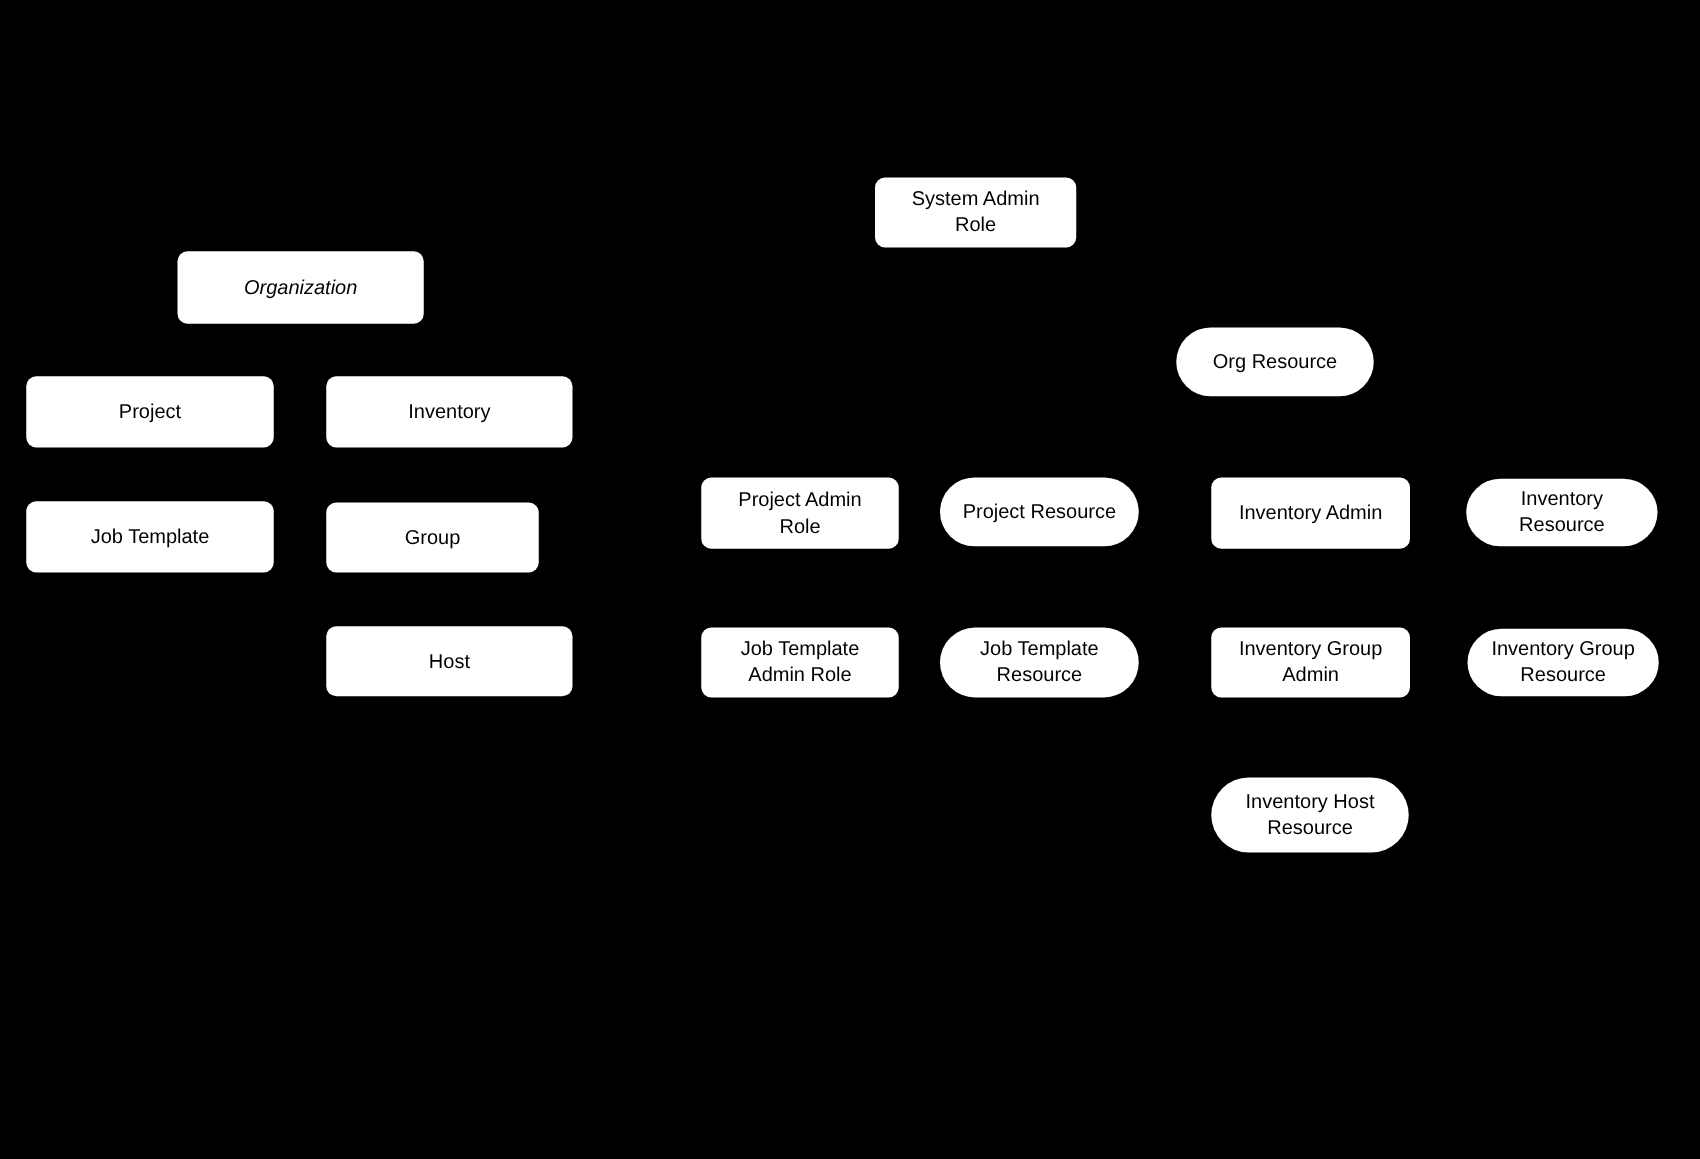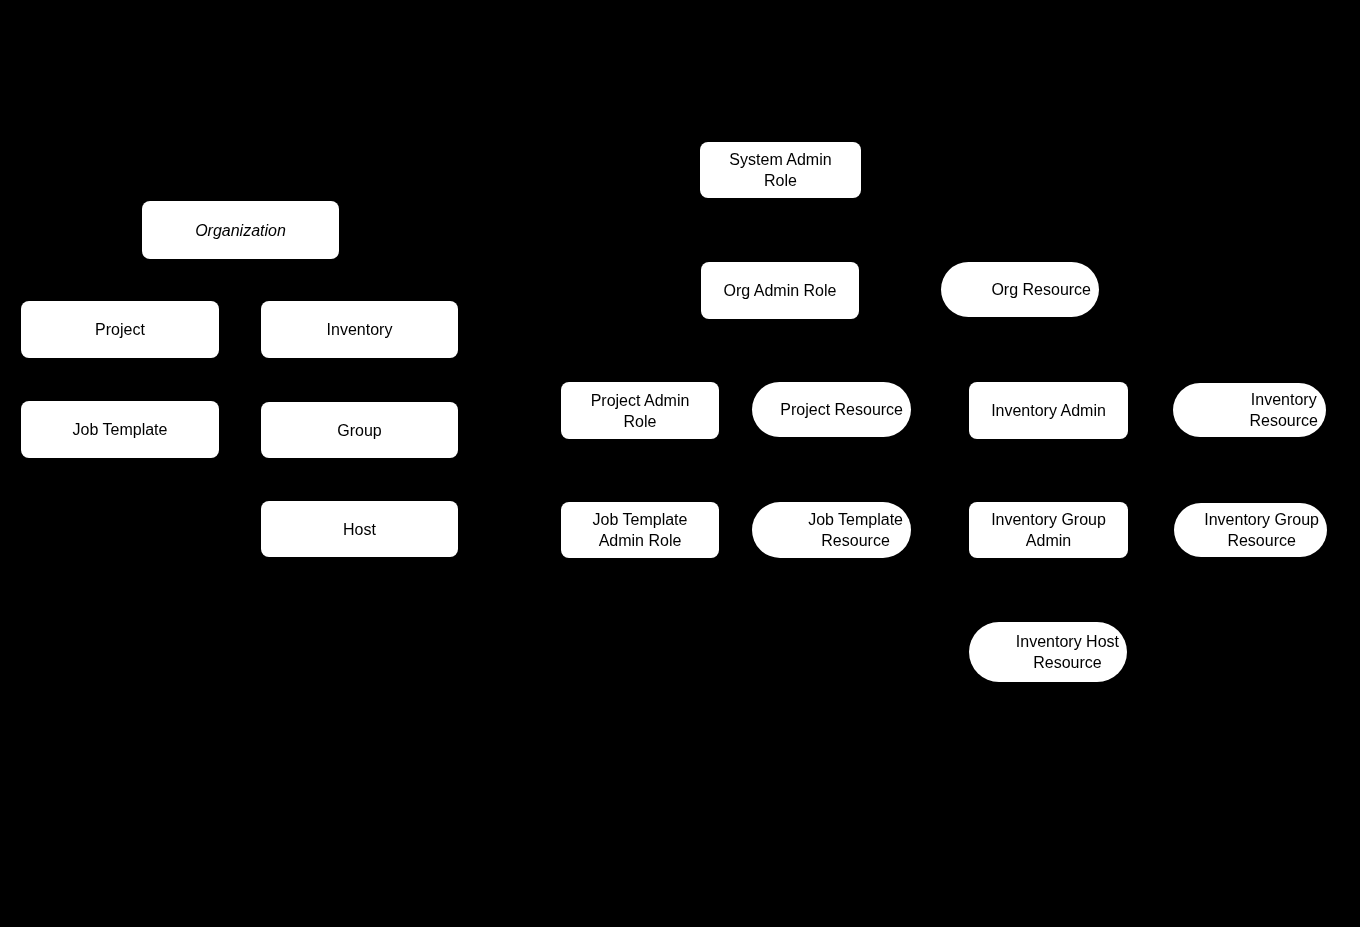--- a/index.html
+++ b/index.html
@@ -25,36 +25,34 @@
     line-height: 21px;
     white-space: pre-line;
     padding: 2px 8px;
     border-radius: 8px;
   }
   .node.rect {
     border-radius: 8px;
   }
   .node.pill {
     border-radius: 999px;
-    justify-content: flex-end;
   }
 </style>
 </head>
 <body>
 
 <div class="canvas" id="canvas" style="background: rgb(0, 0, 0); width: 1360px; height: 927px;">
     <div class="node rect" style="left: 142px; top: 201px; width: 197px; height: 58px; background: rgb(255, 255, 255); color: rgb(0, 0, 0); font-style: italic;"><span>Organization</span></div>
     <div class="node rect" style="left: 21px; top: 301px; width: 198px; height: 57px; background: rgb(255, 255, 255); color: rgb(0, 0, 0); justify-content: center;"><span>Project</span></div>
     <div class="node rect" style="left: 261px; top: 301px; width: 197px; height: 57px; background: rgb(255, 255, 255); color: rgb(0, 0, 0);"><span>Inventory</span></div>
     <div class="node rect" style="left: 21px; top: 401px; width: 198px; height: 57px; background: rgb(255, 255, 255); color: rgb(0, 0, 0);"><span>Job Template</span></div>
-    <div class="node rect" style="left: 261px; top: 402px; width: 197px; height: 56px; background: rgb(255, 255, 255); color: rgb(0, 0, 0);"><span>Group</span></div>
+    <div class="node rect" style="left: 261px; top: 402px; width: 170px; height: 56px; background: rgb(255, 255, 255); color: rgb(0, 0, 0);"><span>Group</span></div>
     <div class="node rect" style="left: 261px; top: 501px; width: 197px; height: 56px; background: rgb(255, 255, 255); color: rgb(0, 0, 0);"><span>Host</span></div>
     <div class="node rect" style="left: 700px; top: 142px; width: 161px; height: 56px; background: rgb(255, 255, 255); color: rgb(0, 0, 0);"><span>System Admin
 Role</span></div>
-    <div class="node rect" style="left: 701px; top: 262px; width: 158px; height: 57px; background: rgb(255, 255, 255); color: rgb(0, 0, 0);"><span>Org Admin Role</span></div>
     <div class="node pill" style="left: 941px; top: 262px; width: 158px; height: 55px; background: rgb(255, 255, 255); color: rgb(0, 0, 0);"><span>Org Resource</span></div>
     <div class="node rect" style="left: 561px; top: 382px; width: 158px; height: 57px; background: rgb(255, 255, 255); color: rgb(0, 0, 0);"><span>Project Admin
 Role</span></div>
     <div class="node pill" style="left: 752px; top: 382px; width: 159px; height: 55px; background: rgb(255, 255, 255); color: rgb(0, 0, 0);"><span>Project Resource</span></div>
     <div class="node rect" style="left: 969px; top: 382px; width: 159px; height: 57px; background: rgb(255, 255, 255); color: rgb(0, 0, 0);"><span>Inventory Admin</span></div>
     <div class="node pill" style="left: 1173px; top: 383px; width: 153px; height: 54px; background: rgb(255, 255, 255); color: rgb(0, 0, 0);"><span>Inventory
 Resource</span></div>
     <div class="node rect" style="left: 561px; top: 502px; width: 158px; height: 56px; background: rgb(255, 255, 255); color: rgb(0, 0, 0);"><span>Job Template
 Admin Role</span></div>
     <div class="node pill" style="left: 752px; top: 502px; width: 159px; height: 56px; background: rgb(255, 255, 255); color: rgb(0, 0, 0);"><span>Job Template

